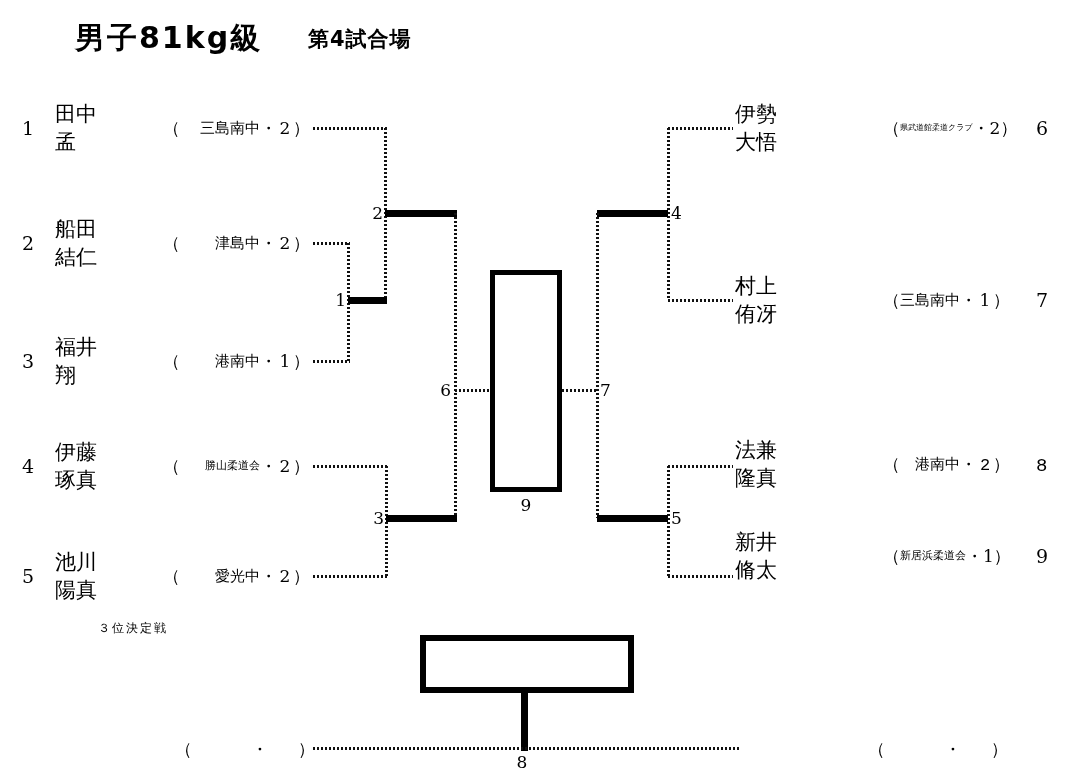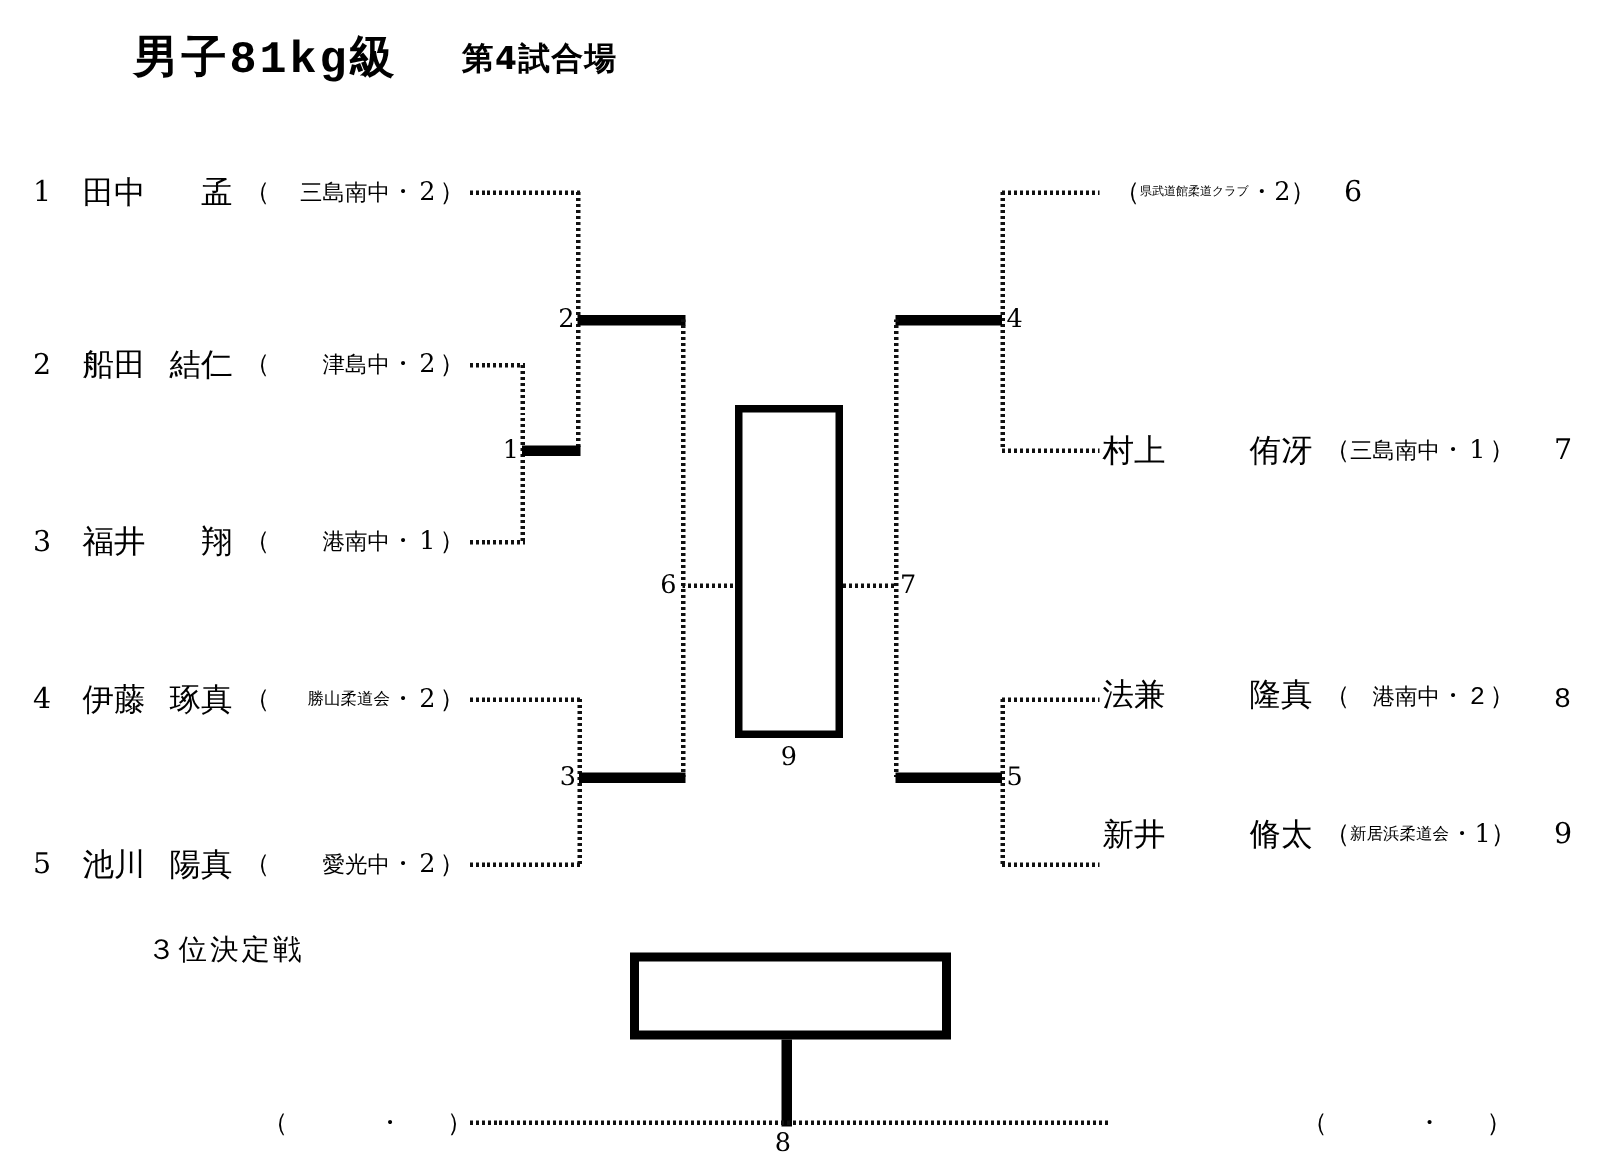--- a/index.html
+++ b/index.html
@@ -5,50 +5,50 @@
   html,body{margin:0;padding:0;background:#fff;}
   #canvas{position:relative;width:1067px;height:782px;background:#ffffff;overflow:hidden;
           font-family:"DejaVu Serif","Liberation Serif",serif;color:#000;}
   .abs{position:absolute;}
   
   .title{font-family:"DejaVu Sans","Liberation Sans",sans-serif;font-weight:bold;font-size:30px;letter-spacing:2px;}
   .venue{font-family:"DejaVu Sans","Liberation Sans",sans-serif;font-weight:bold;font-size:21px;letter-spacing:1px;}
   
   .row{position:absolute;height:28px;line-height:28px;display:flex;align-items:center;white-space:nowrap;}
   .seed{display:inline-block;width:26px;font-size:19px;text-align:left;}
-  .nameblk{display:inline-flex;justify-content:space-between;width:100px;margin-left:7px;font-size:21px;}
+  .nameblk{display:inline-flex;justify-content:flex-end;width:100px;margin-left:7px;font-size:21px;flex-direction:column;}
   .nameblk.r{width:140px;margin-left:0;}
   .paren{display:inline-flex;align-items:center;width:147px;margin-left:8px;font-size:17px;}
   .paren.r{width:127px;}
   .paren .school{flex:1;text-align:right;font-size:15px;}
   .paren .school.sm{font-size:11px;}
   .paren .school.xs{font-size:8px;}
   .paren .grade{width:16px;text-align:center;font-size:17px;}
   .seed-r{display:inline-block;width:26px;margin-left:26px;font-size:19px;text-align:left;}
   
   .hl{position:absolute;height:3px;background:repeating-linear-gradient(to right,#111 0 2px,transparent 2px 4px);}
   .vl{position:absolute;width:3px;background:repeating-linear-gradient(to bottom,#111 0 2px,transparent 2px 4px);}
   .hs{position:absolute;height:7px;background:#000;}
   .vs{position:absolute;width:7px;background:#000;}
   .boxline{position:absolute;border:5px solid #000;box-sizing:border-box;background:#fff;}
   .boxline.thick{border-width:6px;}
   
   .bout{position:absolute;width:30px;height:20px;line-height:20px;font-size:17px;}
   .tr{text-align:right;} .tl{text-align:left;} .tc{text-align:center;}
   
-  .thirdlbl{font-size:19px;letter-spacing:2px;}
+  .thirdlbl{font-size:12px;letter-spacing:2px;}
   .blank-paren{position:absolute;display:flex;width:140px;height:24px;line-height:24px;font-size:17px;align-items:center;}
   .sp2{flex:2;} .sp1{flex:1;}
 </style>
 </head>
 <body>
 
 <div id="canvas">
 
-  <div class="abs title" style="left:89px;top:18px;font-family:Liberation Mono, monospace;">男子81kg級</div>
+  <div class="abs title" style="left:75px;top:18px;">男子81kg級</div>
   <div class="abs venue" style="left:308px;top:25px;">第4試合場</div>
 
   <div class="row" style="left:22px;top:114px;">
     <span class="seed">1</span>
     <span class="nameblk">
         <span>田中</span>
         <span>孟</span>
       </span>
     <span class="paren">
         <span>（</span>
@@ -109,20 +109,24 @@
     <span class="paren">
         <span>（</span>
         <span class="school">愛光中</span>
         <span>・</span>
         <span class="grade">2</span>
         <span>）</span>
       </span>
   </div>
 
   <div class="row" style="left:735px;top:114px;">
+    <span class="nameblk r">
+        <span>伊勢</span>
+        <span>大悟</span>
+      </span>
     <span class="paren r">
         <span>（</span>
         <span class="school xs">県武道館柔道クラブ</span>
         <span>・</span>
         <span class="grade">2</span>
         <span>）</span>
       </span>
     <span class="seed-r">6</span>
   </div>
   <div class="row" style="left:735px;top:286px;">

